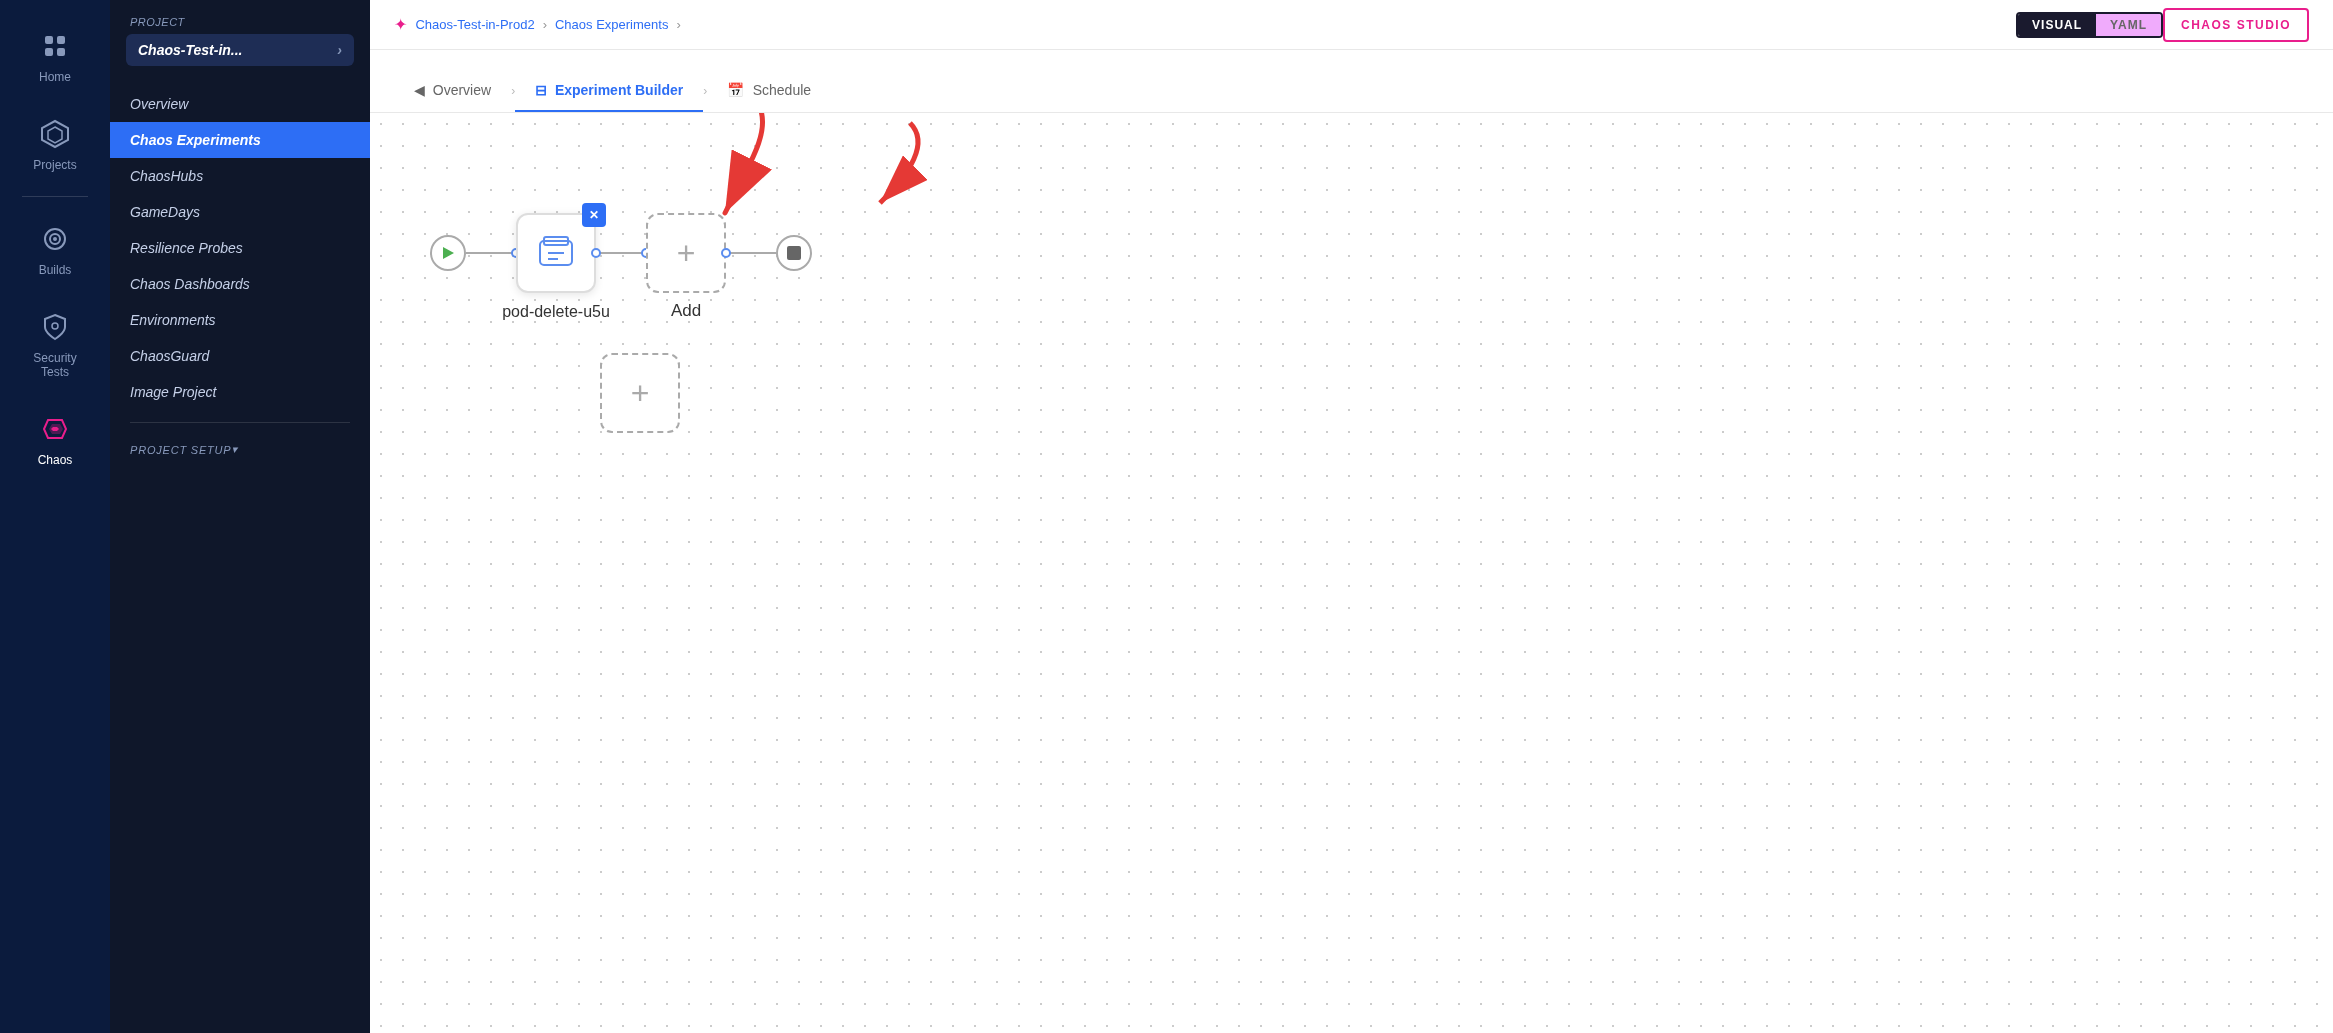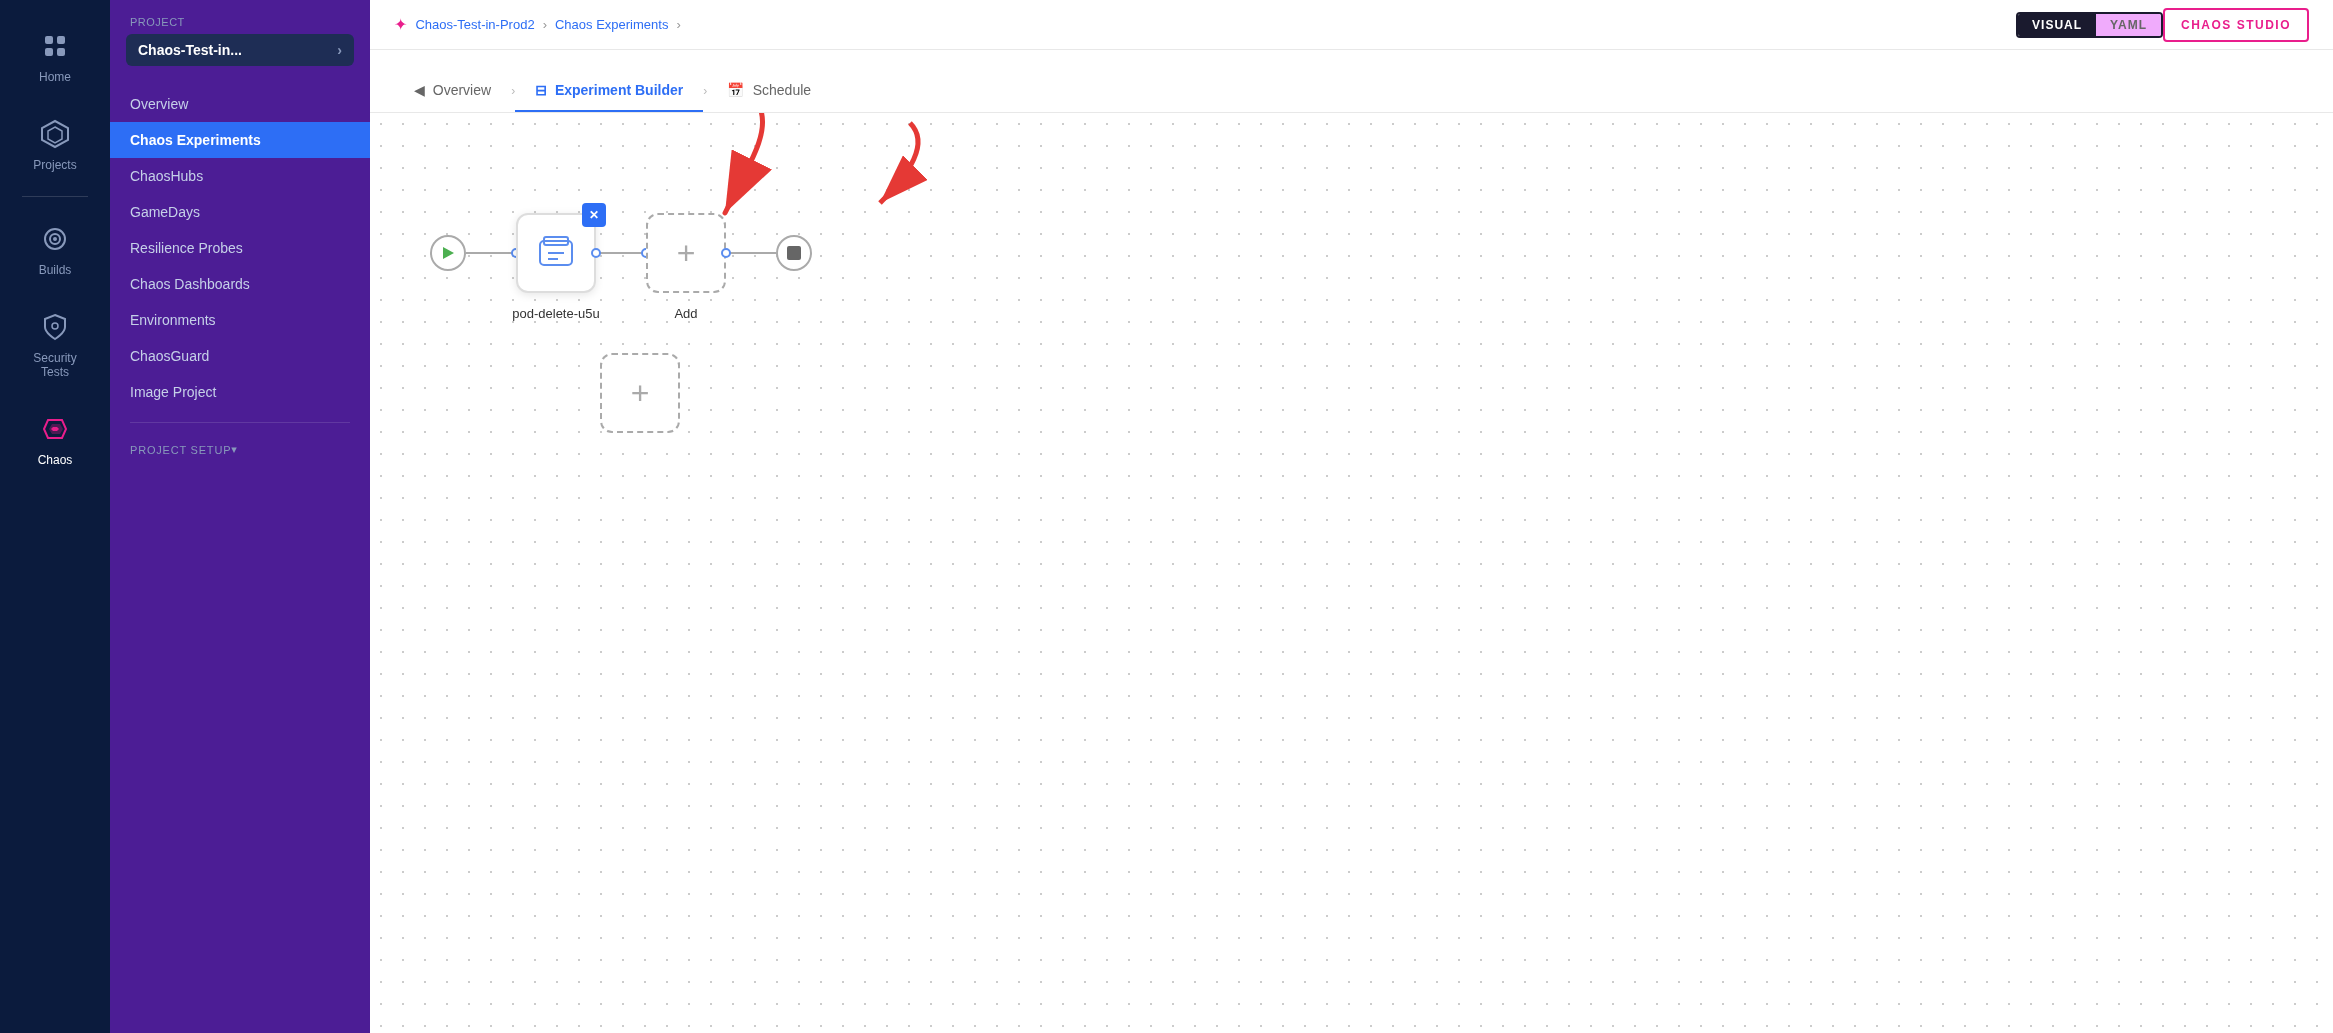--- a/index.html
+++ b/index.html
@@ -42,25 +42,26 @@
     .icon-nav-divider {
       width: 60%;
       height: 1px;
       background: rgba(255,255,255,0.15);
       margin: 4px 0;
     }
 
     
     .sidebar {
       width: 260px;
-      background: #4c1d95;
+      background: #0f172a;
       display: flex;
       flex-direction: column;
       flex-shrink: 0;
       padding: 16px 0;
+      font-style: italic;
     }
     .sidebar-project-label {
       font-size: 11px;
       color: #8899bb;
       padding: 0 20px;
       margin-bottom: 6px;
       text-transform: uppercase;
       letter-spacing: 0.5px;
     }
     .sidebar-project-selector {
@@ -452,33 +453,33 @@
 
       <div style="position:relative;">
         <div class="node-block">
           <div class="node-block-close">✕</div>
           <svg width="40" height="40" viewBox="0 0 40 40" fill="none">
             <rect x="4" y="8" width="32" height="24" rx="4" stroke="#5b8def" stroke-width="2" fill="none"></rect>
             <rect x="8" y="4" width="24" height="8" rx="2" stroke="#5b8def" stroke-width="2" fill="none"></rect>
             <path d="M12 20 L28 20 M12 26 L22 26" stroke="#5b8def" stroke-width="2"></path>
           </svg>
         </div>
-        <div style="position:absolute;bottom:-28px;left:50%;transform:translateX(-50%);white-space:nowrap;font-size:13px;color:#333;">pod-delete-u5u</div>
+        <div style="position:absolute;bottom:-28px;left:50%;transform:translateX(-50%);white-space:nowrap;font-size:16px;color:#333;">pod-delete-u5u</div>
       </div>
 
       <div style="width:50px; height:2px; background:#aaa; position:relative;">
         <div style="width:10px;height:10px;border-radius:50%;border:2px solid #5b8def;background:#fff;position:absolute;top:50%;left:-5px;transform:translateY(-50%);"></div>
         <div style="width:10px;height:10px;border-radius:50%;border:2px solid #5b8def;background:#fff;position:absolute;top:50%;right:-5px;transform:translateY(-50%);"></div>
       </div>
 
       <div style="position:relative;">
         <div class="node-add">
           <span style="font-size:32px;line-height:1;color:#aaa;">+</span>
         </div>
-        <div style="position:absolute;bottom:-28px;left:50%;transform:translateX(-50%);white-space:nowrap;font-size:13px;color:#333;">Add</div>
+        <div style="position:absolute;bottom:-28px;left:50%;transform:translateX(-50%);white-space:nowrap;font-size:17px;color:#333;">Add</div>
       </div>
 
       <div style="width:50px; height:2px; background:#aaa; position:relative;">
         <div style="width:10px;height:10px;border-radius:50%;border:2px solid #5b8def;background:#fff;position:absolute;top:50%;left:-5px;transform:translateY(-50%);"></div>
       </div>
 
       <div class="node-end">
         <div class="node-end-inner"></div>
       </div>
     </div>

